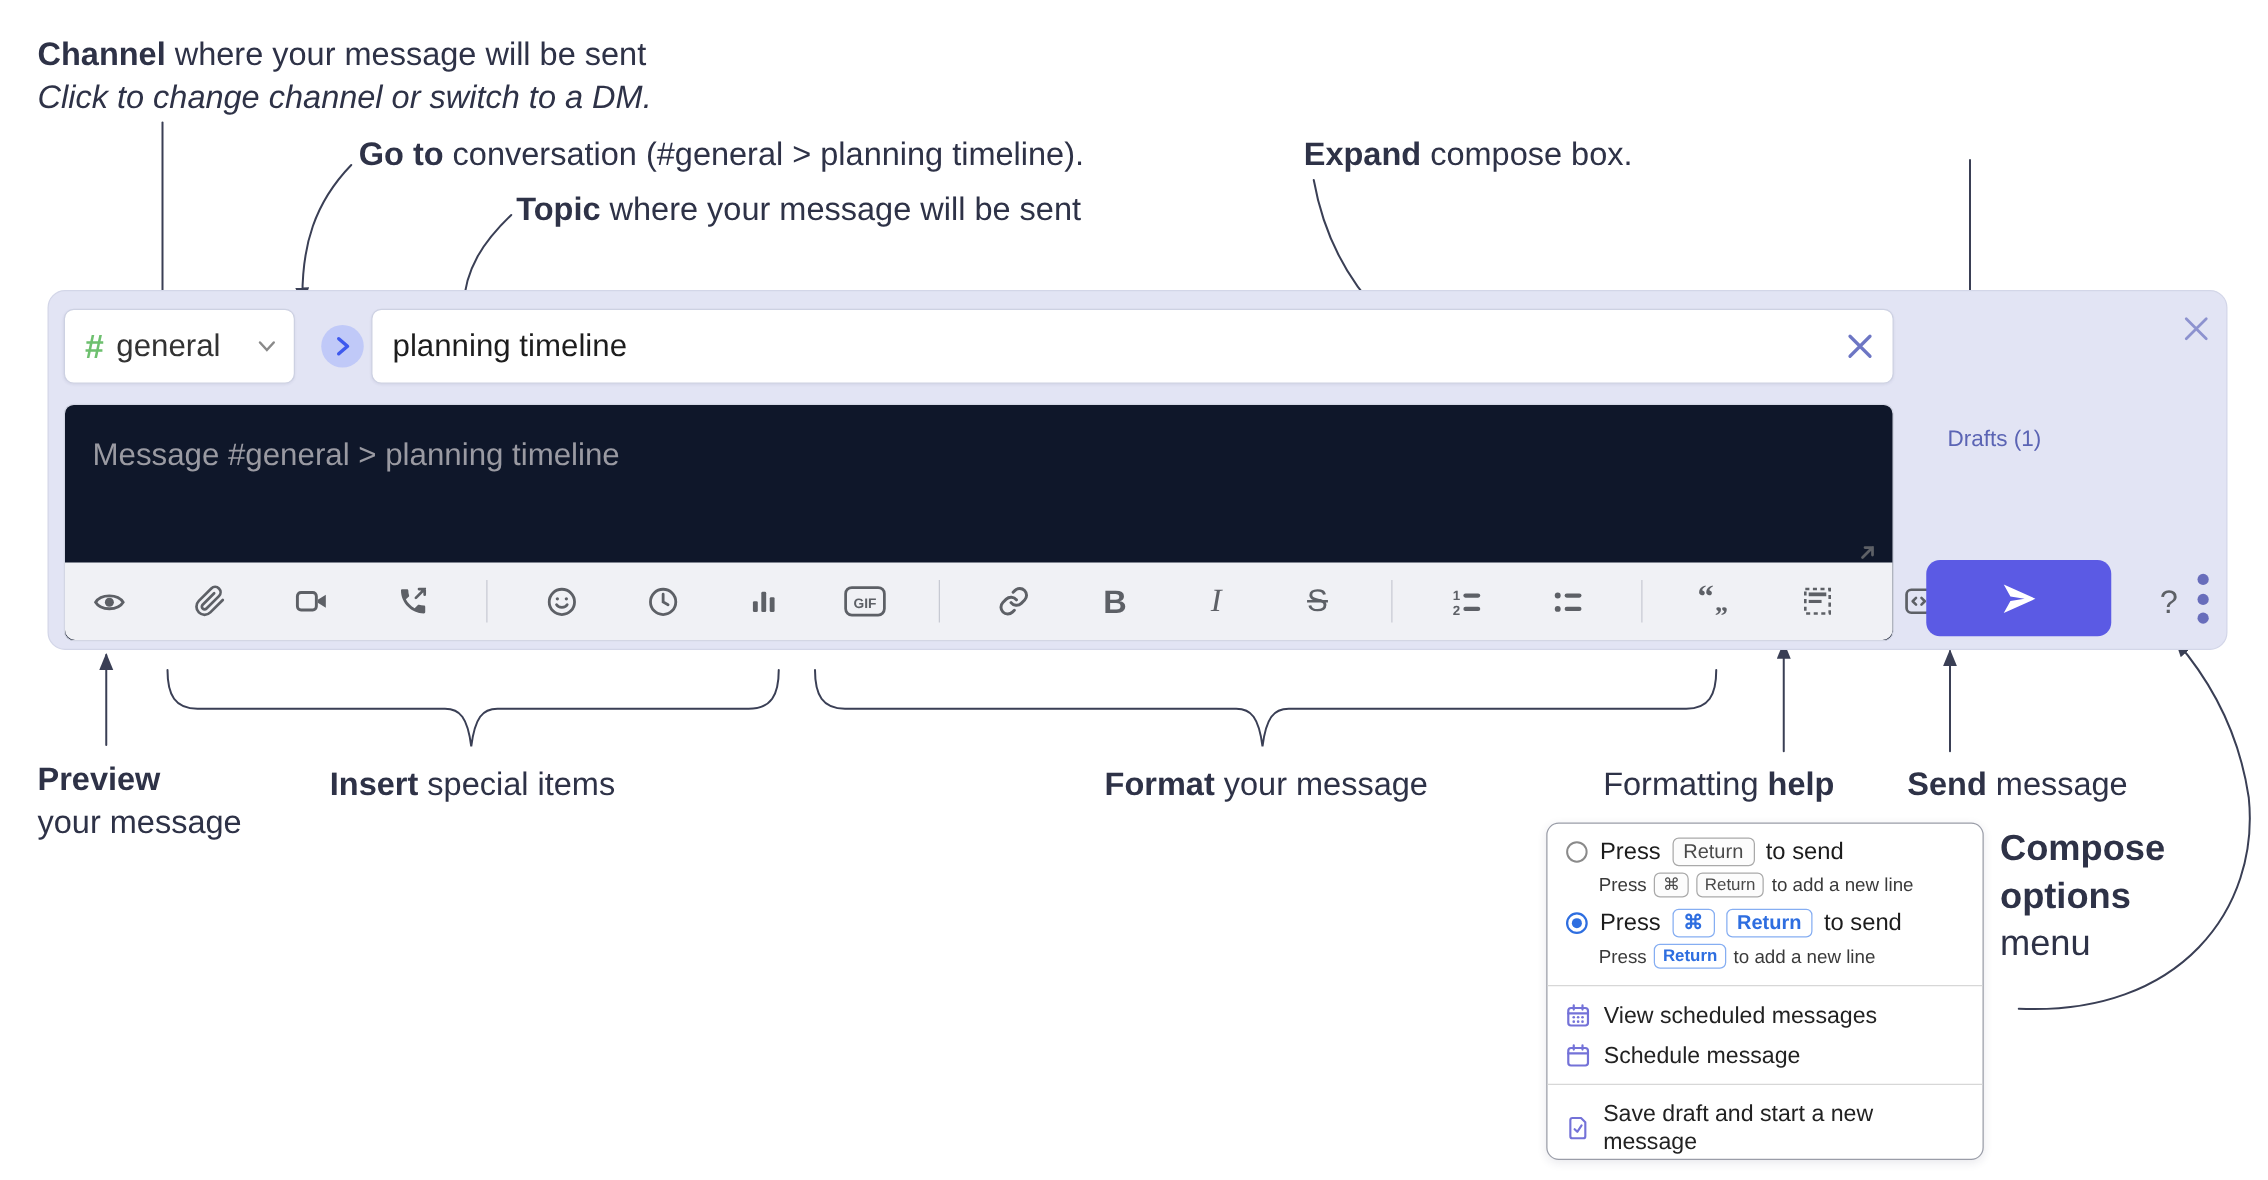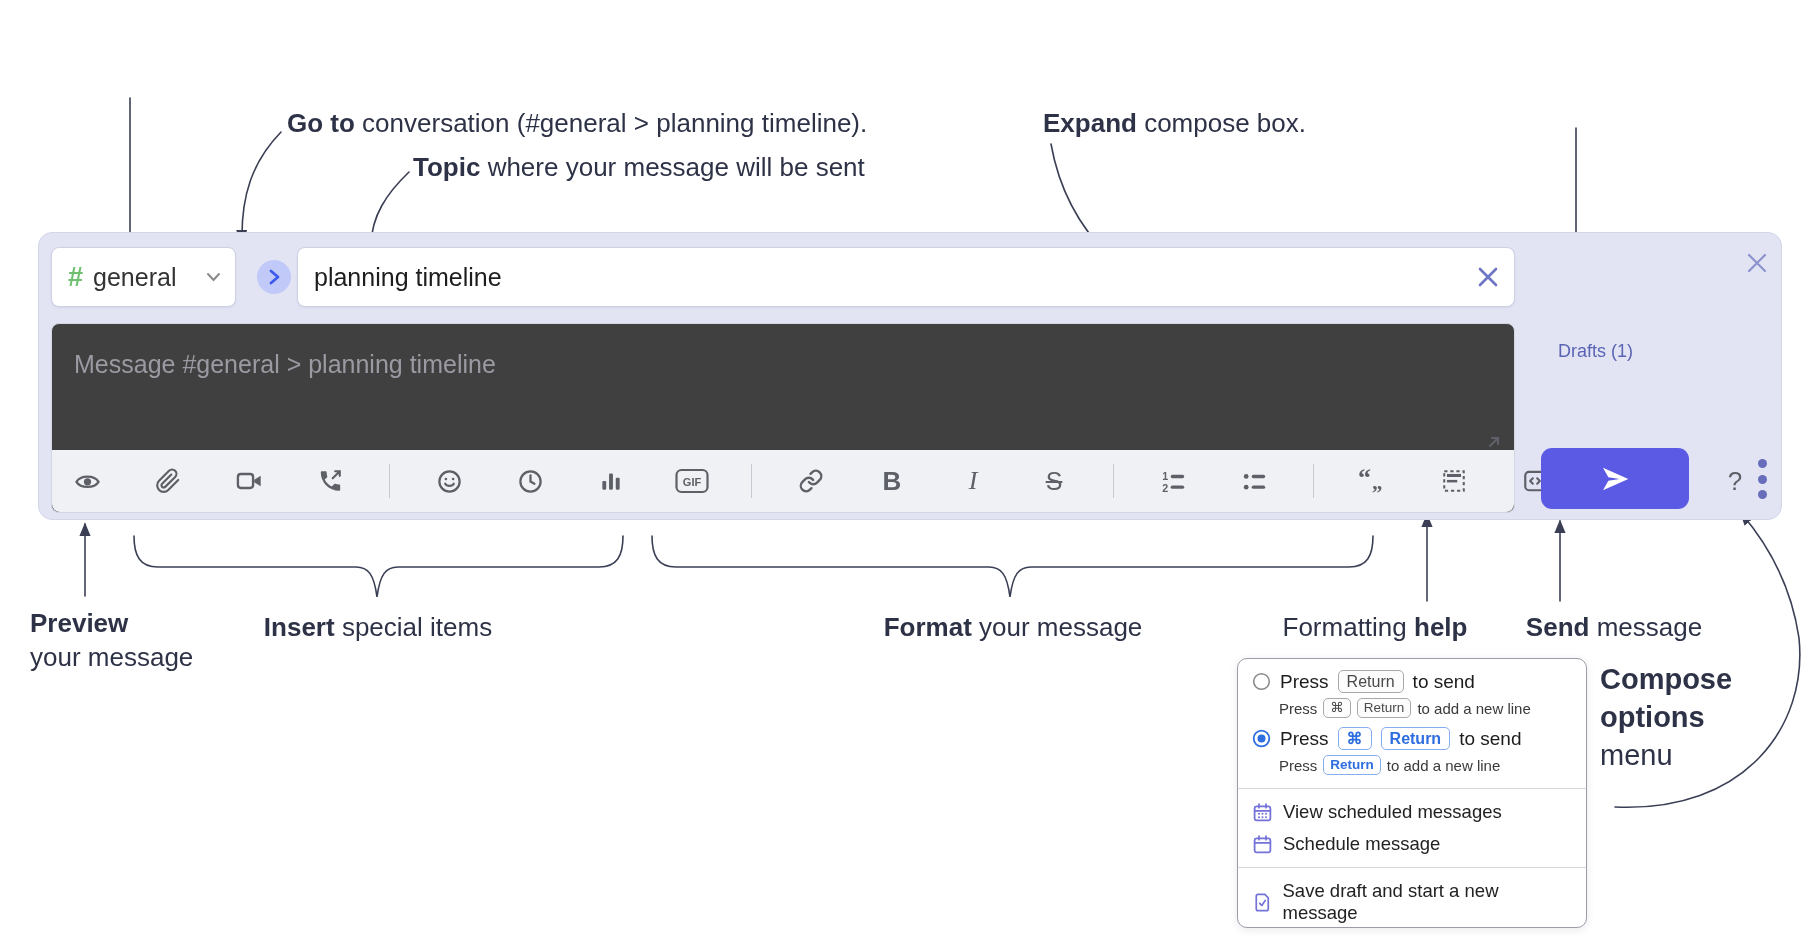--- a/index.html
+++ b/index.html
@@ -18,21 +18,21 @@
     box-shadow:0 1px 2px rgba(60,64,120,.08);box-sizing:border-box;}
   .channel-pill{left:12px;top:14px;width:185px;height:60px;display:flex;
     align-items:center;padding:0 14px 0 16px;gap:10px;cursor:pointer;}
   .hash{color:#6ec06f;font-weight:bold;font-size:27px;}
   .channel-name{font-size:25px;color:#333;}
   .goto-circle{left:218px;top:27px;width:34px;height:34px;border-radius:50%;
     background:#c0c9f8;display:flex;align-items:center;justify-content:center;cursor:pointer;}
   .topic-input{left:258px;top:14px;width:1218px;height:60px;display:flex;
     align-items:center;padding:0 14px 0 16px;box-sizing:border-box;}
   .topic-text{font-size:25px;color:#1d1d1d;flex:1;}
-  .msg-box{left:12px;top:90px;width:1464px;height:190px;background:#404040;
+  .msg-box{left:12px;top:90px;width:1464px;height:190px;background:#0f172a;
     border:1px solid #d3d6e4;border-radius:8px;box-sizing:border-box;}
   .placeholder{left:17px;top:20px;font-size:25px;color:#9a9aa2;}
   .toolbar{position:absolute;left:0;bottom:0;width:100%;height:62px;background:#f0f1f5;
     border-radius:0 0 8px 8px;display:flex;align-items:center;padding-left:13px;gap:37px;box-sizing:border-box;}
   .tbtn{width:44px;height:44px;display:flex;align-items:center;justify-content:center;
     flex:0 0 44px;cursor:pointer;color:#5d6066;}
   .tdiv{width:1px;height:34px;background:#c7cad3;flex:0 0 1px;}
   .drafts-link{left:1503px;top:108px;font-size:18px;color:#5b64b4;cursor:pointer;margin-left:16px;}
   .send-btn{left:1502px;top:215px;width:148px;height:61px;background:#5b5ae4;border:none;
     border-radius:11px;display:flex;align-items:center;justify-content:center;cursor:pointer;}
@@ -78,20 +78,24 @@
       <path d="M1576,128 L1576,326" marker-end="url(#arr)"></path>
       <path d="M85,596 L85,524" marker-end="url(#arr)"></path>
       <path d="M1427,601 L1427,515" marker-end="url(#arr)"></path>
       <path d="M1560,601 L1560,521" marker-end="url(#arr)"></path>
       <path d="M1615,807 C1745,813 1808,726 1799,638 C1791,584 1766,542 1741,513" marker-end="url(#arr)"></path>
       <path d="M134,536 C134,556 140,567 158,567 L356,567 C368,567 374,574 377,597 C380,574 386,567 398,567 L599,567 C617,567 623,556 623,536"></path>
       <path d="M652,536 C652,556 658,567 676,567 L989,567 C1001,567 1007,574 1010,597 C1013,574 1019,567 1031,567 L1349,567 C1367,567 1373,556 1373,536"></path>
     </g>
   </svg>
 
+  <div class="abs ann" style="left:30px;top:26px;">
+    <div><b>Channel</b><span> where your message will be sent</span></div>
+    <div class="it">Click to change channel or switch to a DM.</div>
+  </div>
   <div class="abs ann" style="left:287px;top:106px;">
     <b>Go to</b><span> conversation (#general &gt; planning timeline).</span>
   </div>
   <div class="abs ann" style="left:413px;top:150px;">
     <b>Topic</b><span> where your message will be sent</span>
   </div>
   <div class="abs ann" style="left:1043px;top:106px;">
     <b>Expand</b><span> compose box.</span>
   </div>
 

